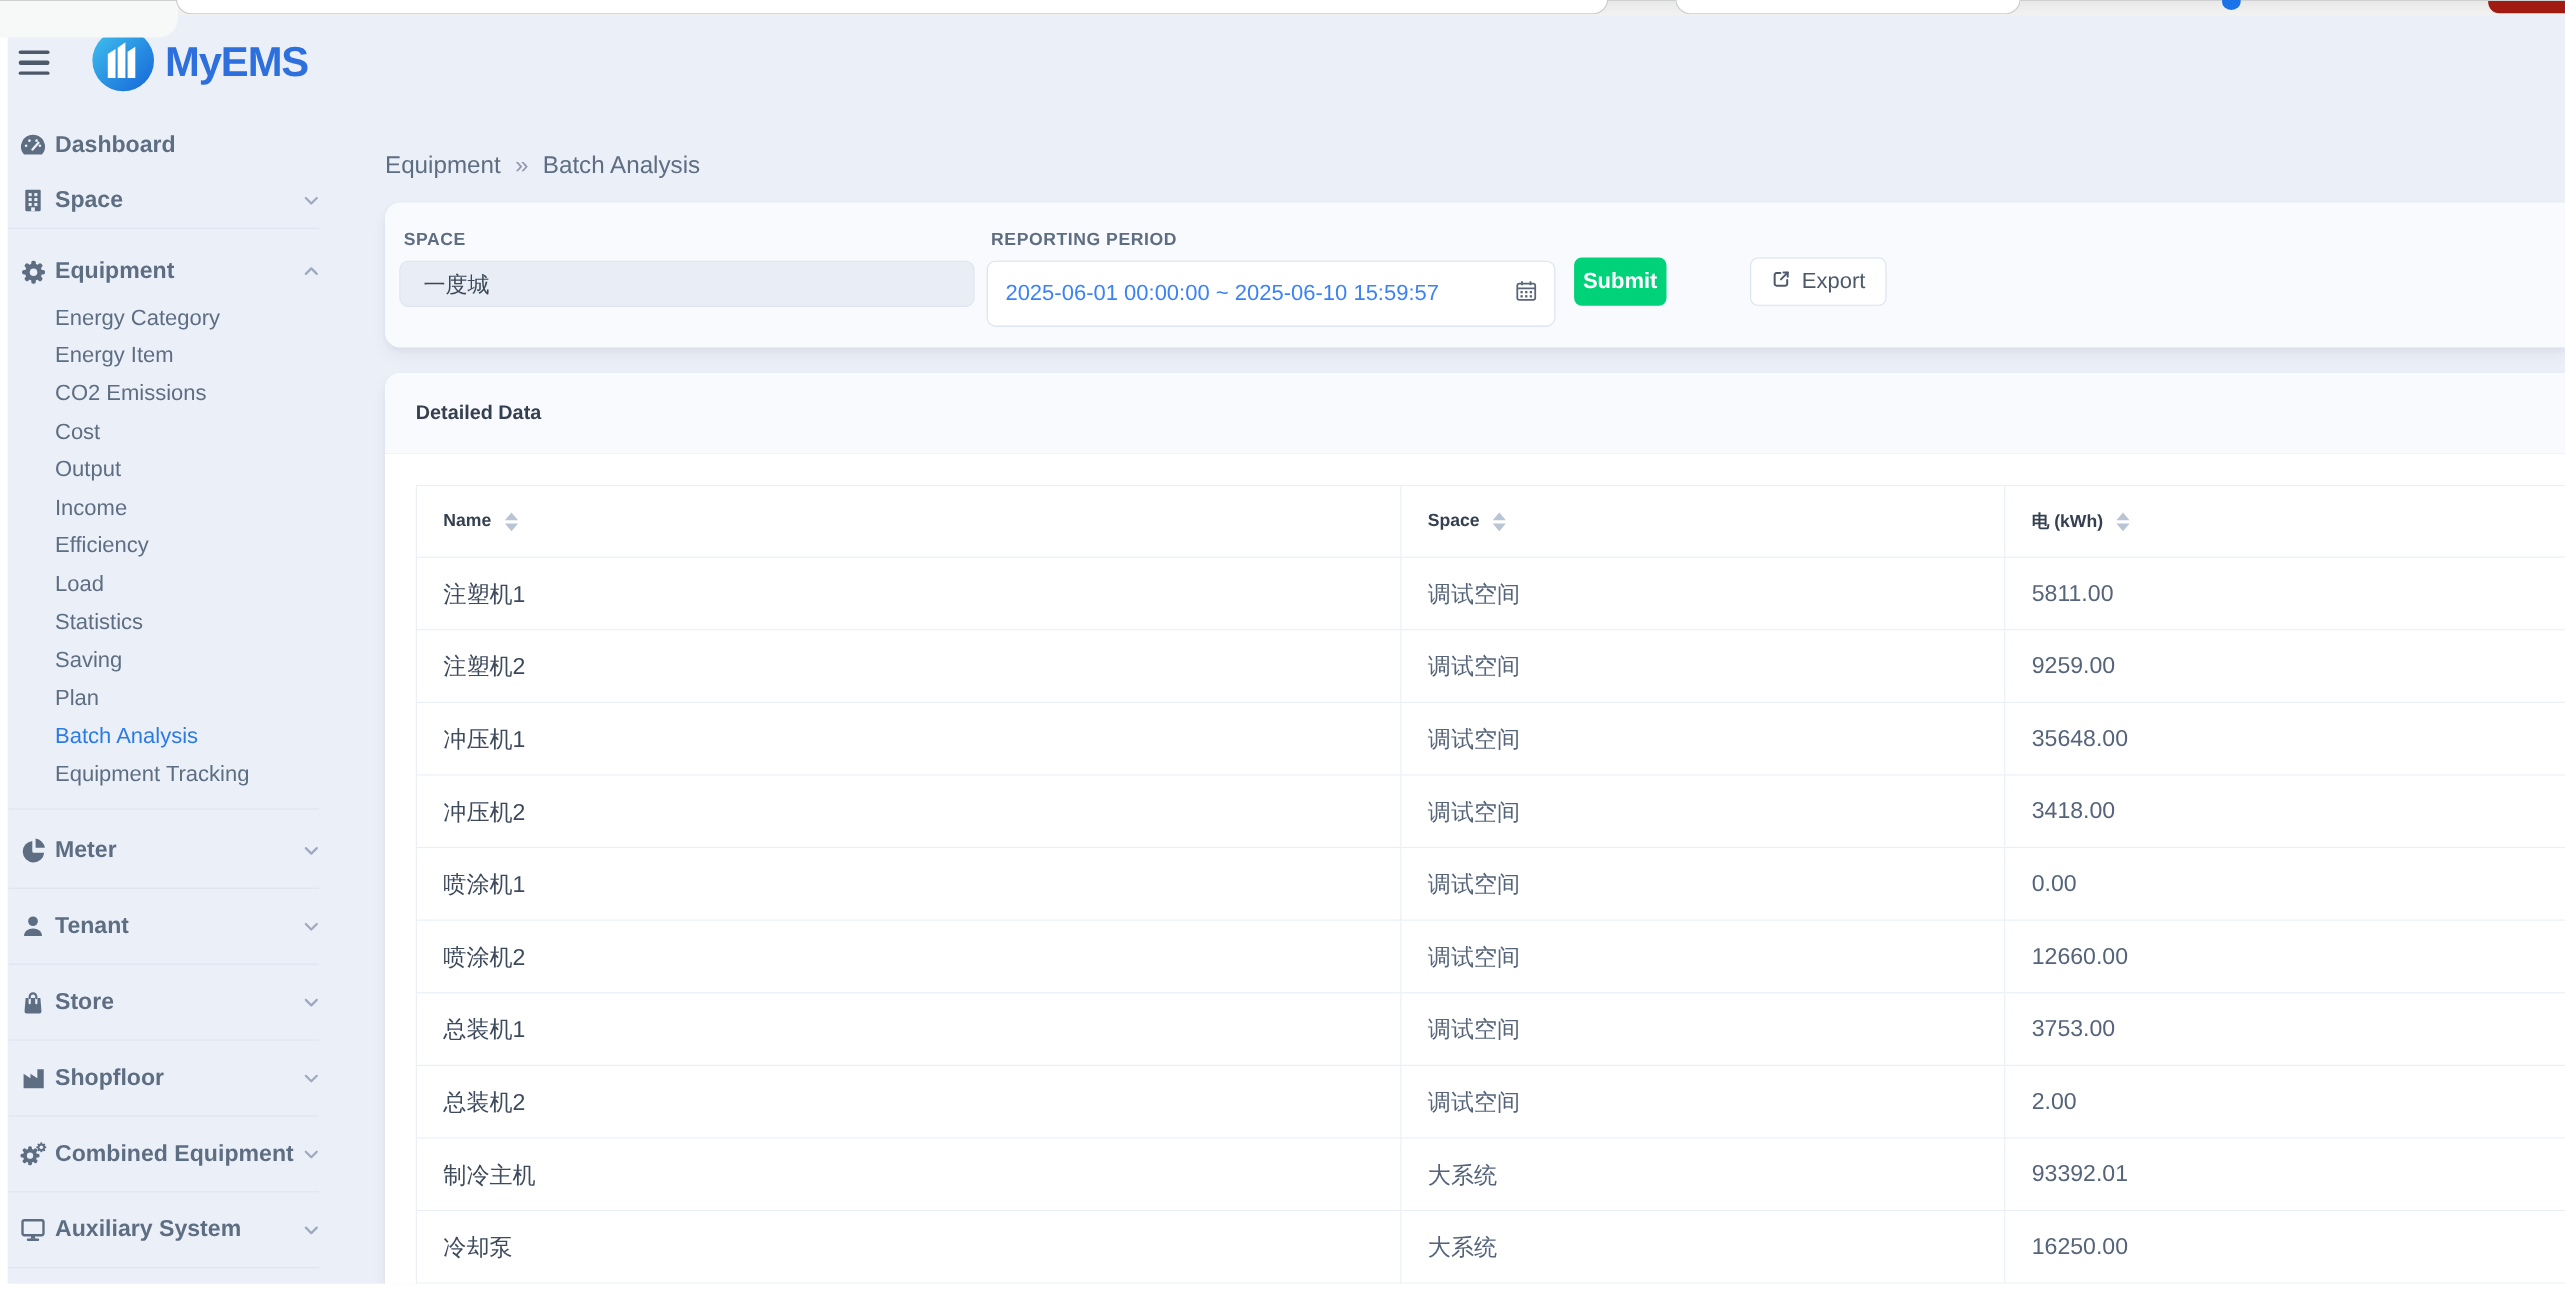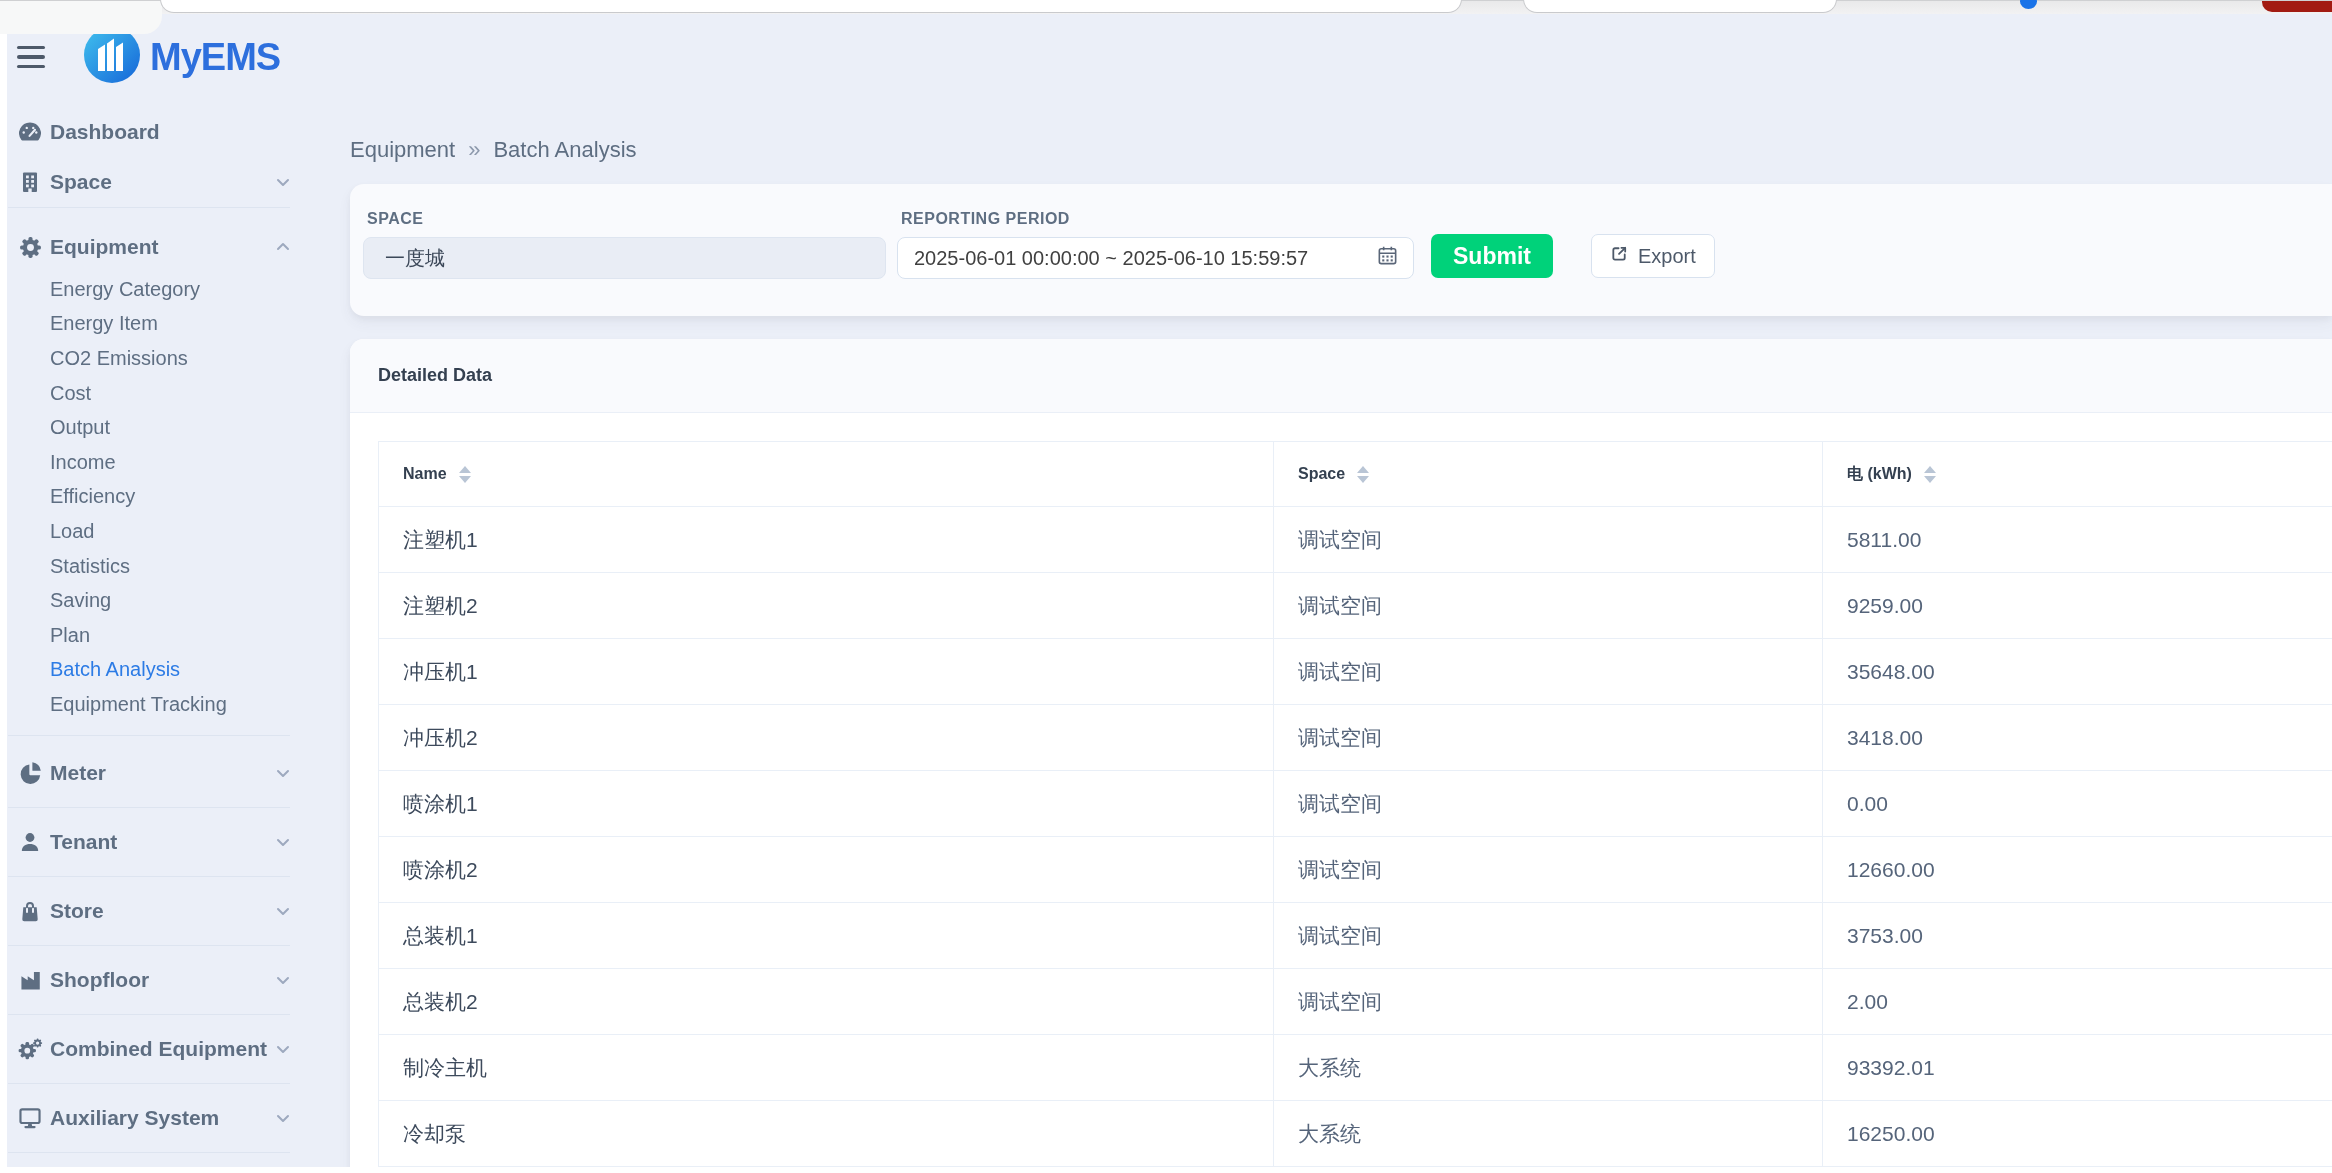--- a/index.html
+++ b/index.html
@@ -42,23 +42,23 @@
   .breadcrumb{position:absolute;left:0;top:130px;font-size:22px;color:#5e6e82;display:flex;gap:13px;align-items:center;}
   .breadcrumb .sep{color:#8d99ac;}
   .card-shadow{box-shadow:0 7px 14px 0 rgba(65,69,88,.055),0 3px 6px rgba(0,0,0,.04);}
   
   .filter-card{position:absolute;left:0;right:0;top:177px;height:132px;background:#f9fafd;border-radius:14px 0 0 14px;}
   .fgroup{position:absolute;top:26px;}
   .fgroup.space{left:13px;}
   .fgroup.period{left:547px;}
   .flabel{font-size:16px;font-weight:700;color:#5e6e82;letter-spacing:.5px;margin-left:4px;}
   .space-input{margin-top:9px;width:523px;height:42px;box-sizing:border-box;background:#e9edf5;border:1px solid #dee5f0;border-radius:8px;display:flex;align-items:center;padding-left:21px;font-size:20px;color:#3c4859;cursor:pointer;}
-  .period-input{margin-top:9px;width:517px;height:42px;box-sizing:border-box;background:#ffffff;border:1px solid #d8e2ef;border-radius:8px;display:flex;align-items:center;padding:0 14px 0 16px;font-size:20px;color:#404040;cursor:text;}
+  .period-input{margin-top:9px;width:517px;height:60px;box-sizing:border-box;background:#ffffff;border:1px solid #d8e2ef;border-radius:8px;display:flex;align-items:center;padding:0 14px 0 16px;font-size:20px;color:#3b82f6;cursor:text;}
   .period-input .ptext{flex:1;}
-  .btn-submit{position:absolute;left:1081px;top:50px;height:44px;padding:0 22px;background:#00d27a;color:#fff;border:none;border-radius:7px;font-size:23px;font-weight:600;font-family:inherit;cursor:pointer;}
+  .btn-submit{position:absolute;left:1081px;top:50px;height:44px;padding:0 8px;background:#00d27a;color:#fff;border:none;border-radius:7px;font-size:20px;font-weight:600;font-family:inherit;cursor:pointer;}
   .btn-export{position:absolute;left:1201px;top:50px;height:44px;padding:0 18px;background:#fff;color:#4d5969;border:1px solid #d8e2ef;border-radius:7px;font-size:20px;font-weight:500;font-family:inherit;display:flex;align-items:center;gap:9px;cursor:pointer;margin-left:40px;}
   
   .detail-card{position:absolute;left:0;right:0;top:332px;height:840px;background:#ffffff;border-radius:14px 0 0 0;}
   .detail-header{height:73px;background:#f9fafd;border-bottom:1px solid #eaeff7;border-radius:14px 0 0 0;display:flex;align-items:center;padding-left:28px;}
   .detail-title{font-size:18px;font-weight:600;color:#344050;}
   .detail-body{padding:28px 0 0 28px;}
   table.grid{border-collapse:collapse;width:1980px;table-layout:fixed;}
   .grid th,.grid td{border:1px solid #e9eff7;}
   .grid th{height:64px;text-align:left;padding:0 0 0 24px;font-size:16px;font-weight:600;color:#344050;cursor:pointer;}
   .grid td{height:65px;padding:0 0 0 24px;font-size:21px;}

